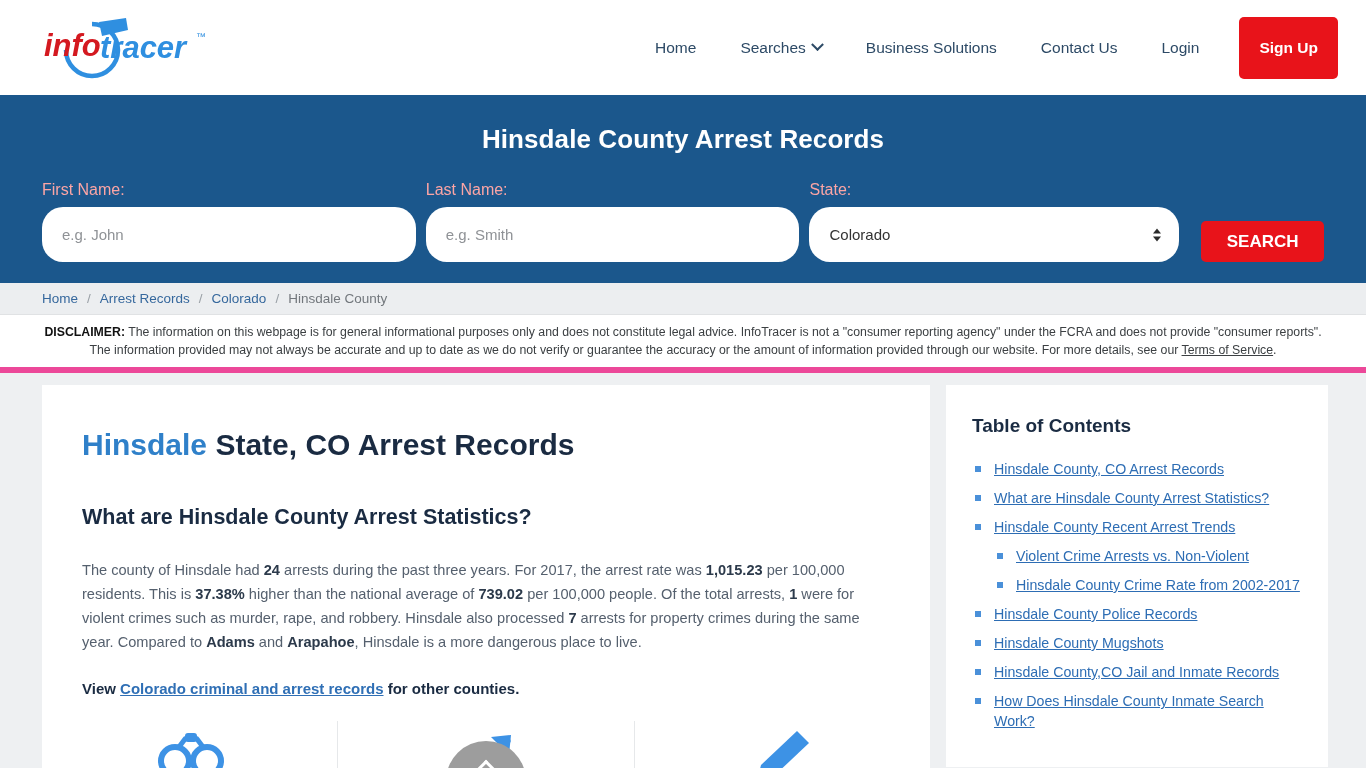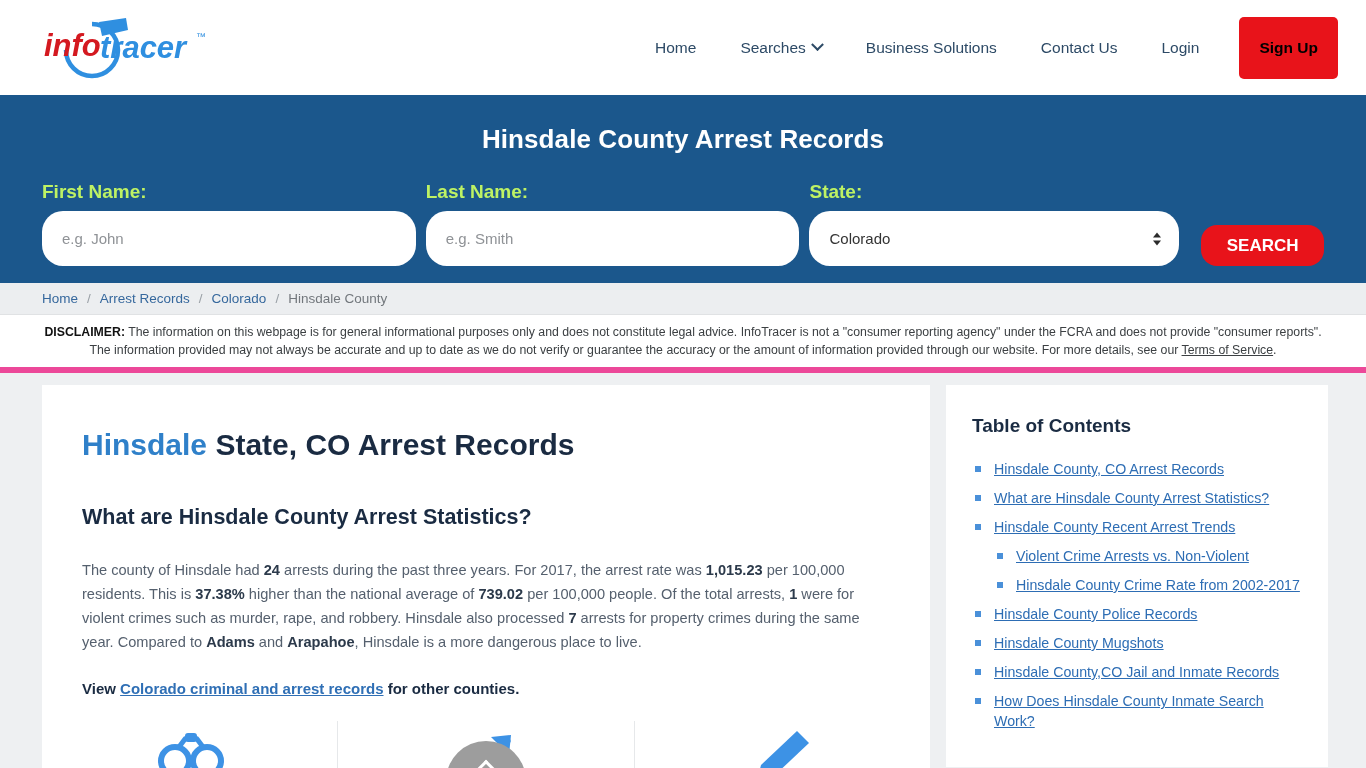--- a/index.html
+++ b/index.html
@@ -49,21 +49,21 @@
   }
   .chev-down {
     display:inline-block;
     width: 9px; height: 9px;
     border-right: 2px solid #2d4a66;
     border-bottom: 2px solid #2d4a66;
     transform: rotate(45deg) translate(-2px,-2px);
   }
   .signup-btn {
     background: #e8131a;
-    color: #000000;
+    color: #ffffff;
     font-size: 15.5px;
     font-weight: bold;
     border: none;
     border-radius: 5px;
     padding: 22px 20px;
     margin-left: 18px;
     cursor: pointer;
     font-family: "Liberation Sans", sans-serif;
   }
 
@@ -89,23 +89,23 @@
     gap: 10px;
   }
   .field {
     display: flex;
     flex-direction: column;
   }
   .field-fn { width: 378px; }
   .field-ln { width: 378px; }
   .field-st { width: 374px; }
   .field label {
-    color: #bef264;
-    font-size: 19px;
-    font-weight: bold;
+    color: #fca5a5;
+    font-size: 16px;
+    font-weight: normal;
     margin-bottom: 8px;
   }
   .field input, .field select {
     height: 55px;
     border-radius: 21px;
     border: none;
     outline: none;
     font-size: 15px;
     padding: 0 20px;
     color: #333;
@@ -133,21 +133,21 @@
     border-left: 4px solid transparent;
     border-right: 4px solid transparent;
   }
   .stepper .up { border-bottom: 5px solid #2b2b2b; }
   .stepper .dn { border-top: 5px solid #2b2b2b; }
 
   .search-btn {
     background: #e8131a;
     color: #fff;
     border: none;
-    border-radius: 16px;
+    border-radius: 5px;
     height: 41px;
     width: 124px;
     font-size: 17px;
     font-weight: bold;
     cursor: pointer;
     margin-left: 12px;
     font-family: "Liberation Sans", sans-serif;
   }
 
   

